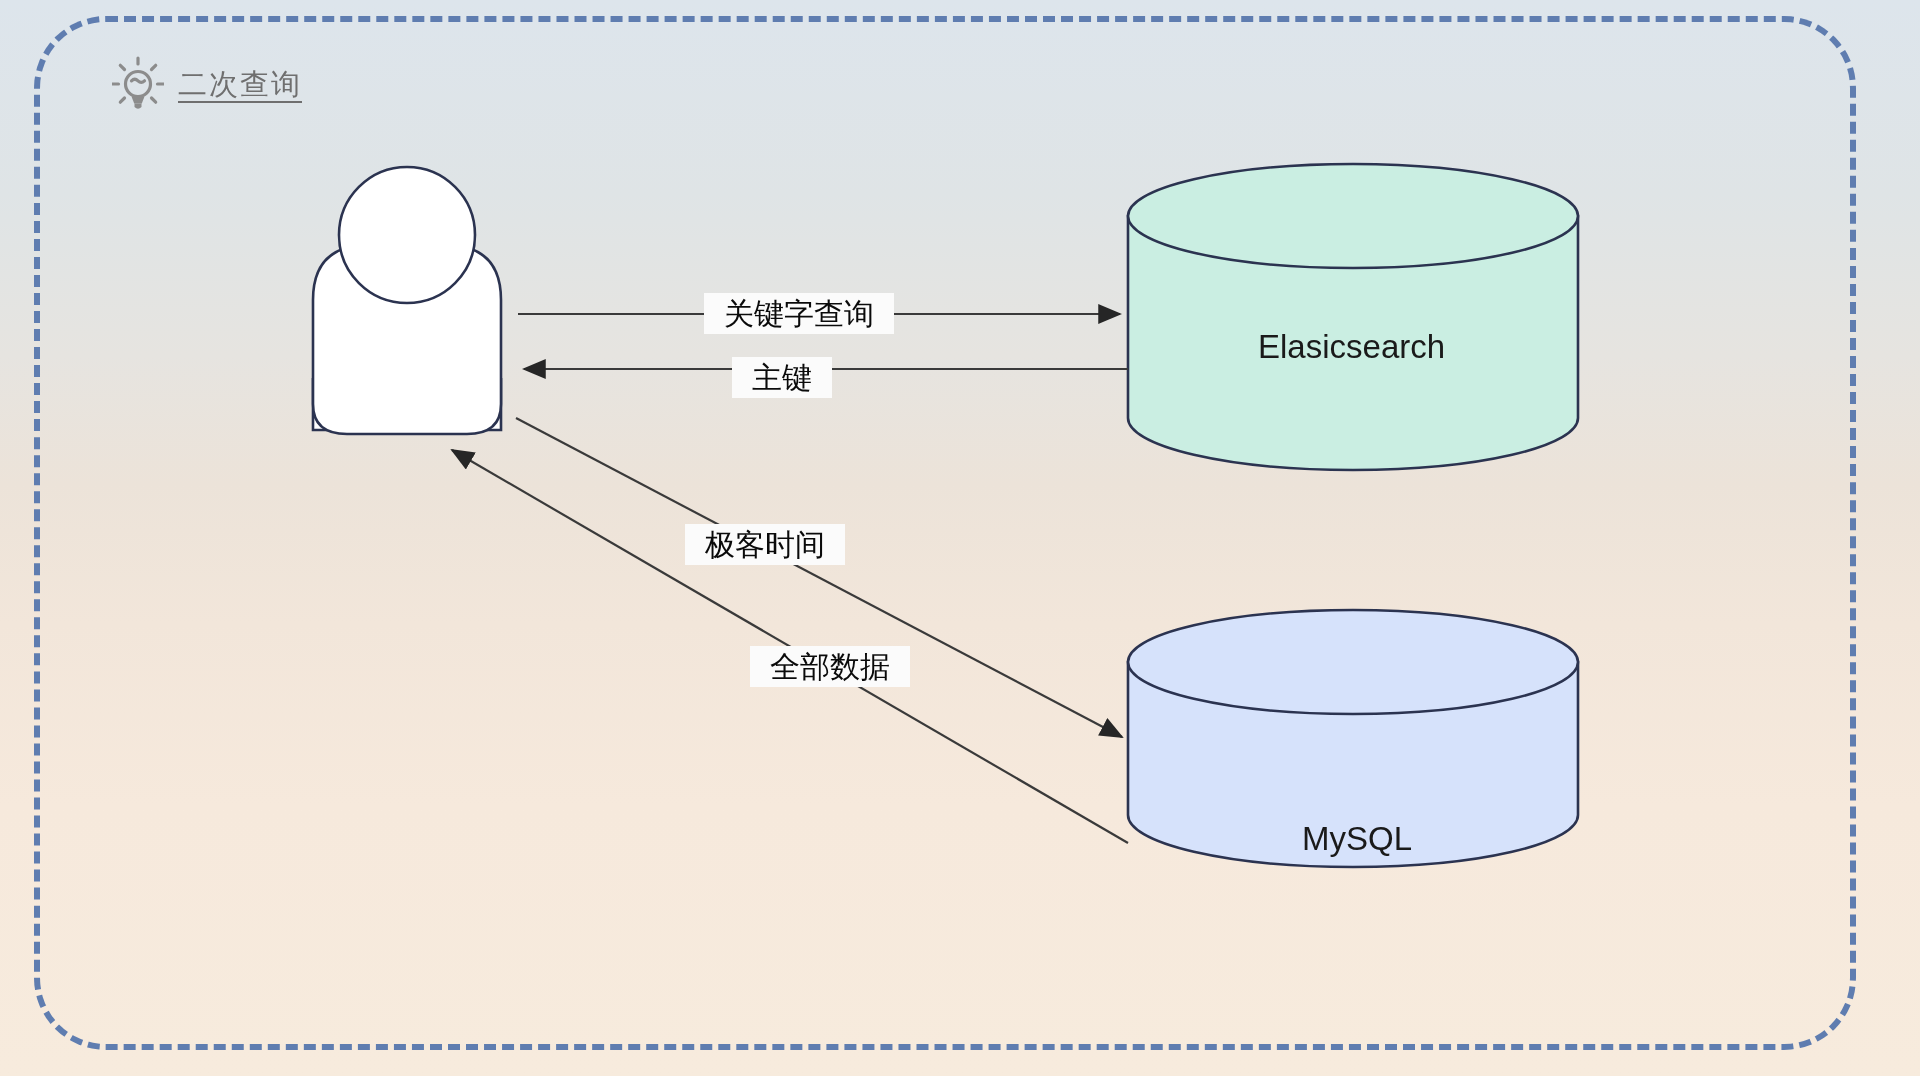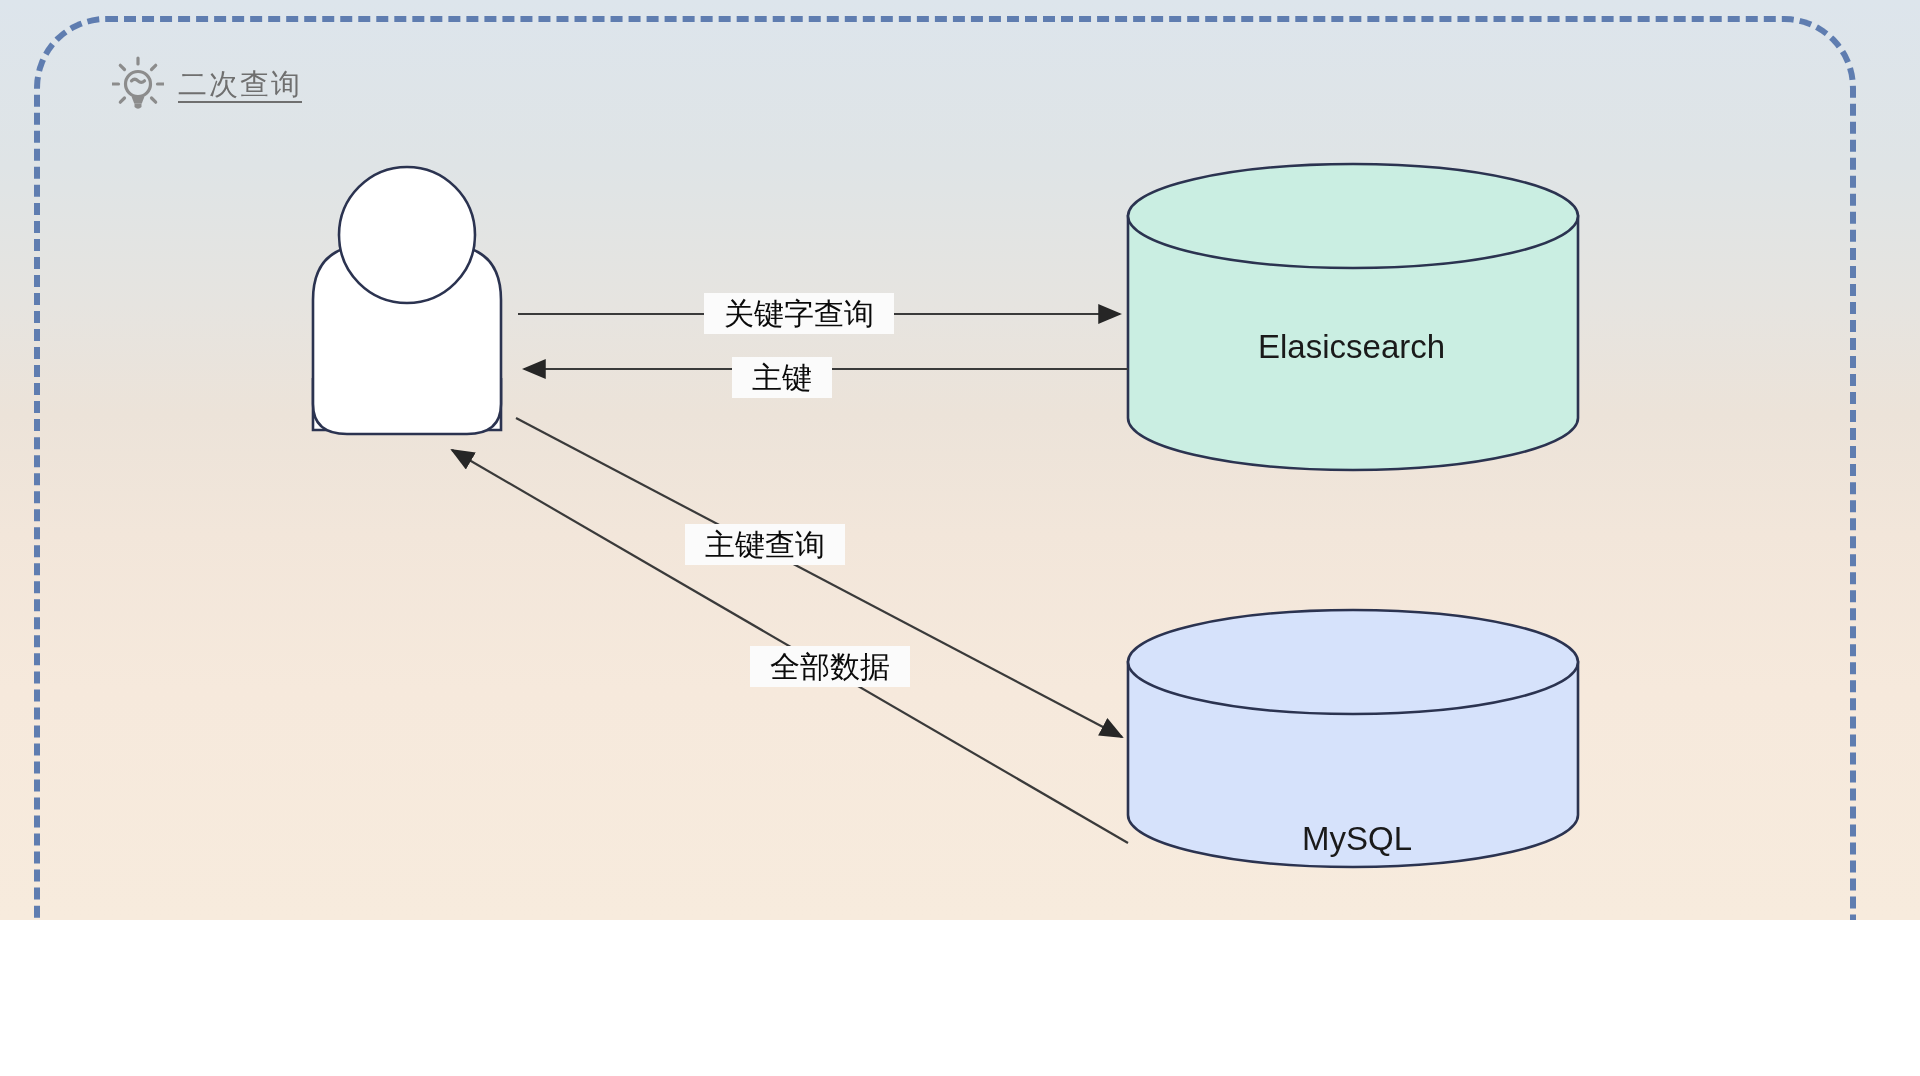--- a/index.html
+++ b/index.html
@@ -8,21 +8,21 @@
     padding: 0;
     width: 1920px;
     height: 1076px;
     overflow: hidden;
     font-family: "Liberation Sans", "DejaVu Sans", sans-serif;
   }
 
   #canvas {
     position: relative;
     width: 1920px;
-    height: 920px;
+    height: 1076px;
     background: linear-gradient(to bottom,
       #dde5ec 0%,
       #dfe4e6 18%,
       #e6e4e0 33%,
       #ece3d9 45%,
       #f2e6da 58%,
       #f6e9dc 75%,
       #f7ebdd 100%);
     overflow: hidden;
   }
@@ -193,20 +193,20 @@
 
     <line x1="1128" y1="369" x2="524" y2="369" stroke="#3a3a3a" stroke-width="2.2" marker-end="url(#arrowhead)"></line>
 
     <line x1="516" y1="418" x2="1122" y2="737" stroke="#3a3a3a" stroke-width="2.2" marker-end="url(#arrowhead)"></line>
 
     <line x1="1128" y1="843" x2="452" y2="450" stroke="#3a3a3a" stroke-width="2.2" marker-end="url(#arrowhead)"></line>
   </svg>
 
   <div class="edge-label lbl-keyword">关键字查询</div>
   <div class="edge-label lbl-pk">主键</div>
-  <div class="edge-label lbl-pkquery">主键查询</div>
+  <div class="edge-label lbl-pkquery">极客时间</div>
   <div class="edge-label lbl-alldata">全部数据</div>
 
   <div class="node-label lbl-es">Elasicsearch</div>
   <div class="node-label lbl-mysql">MySQL</div>
 
 
 </div>
 
 </body></html>

